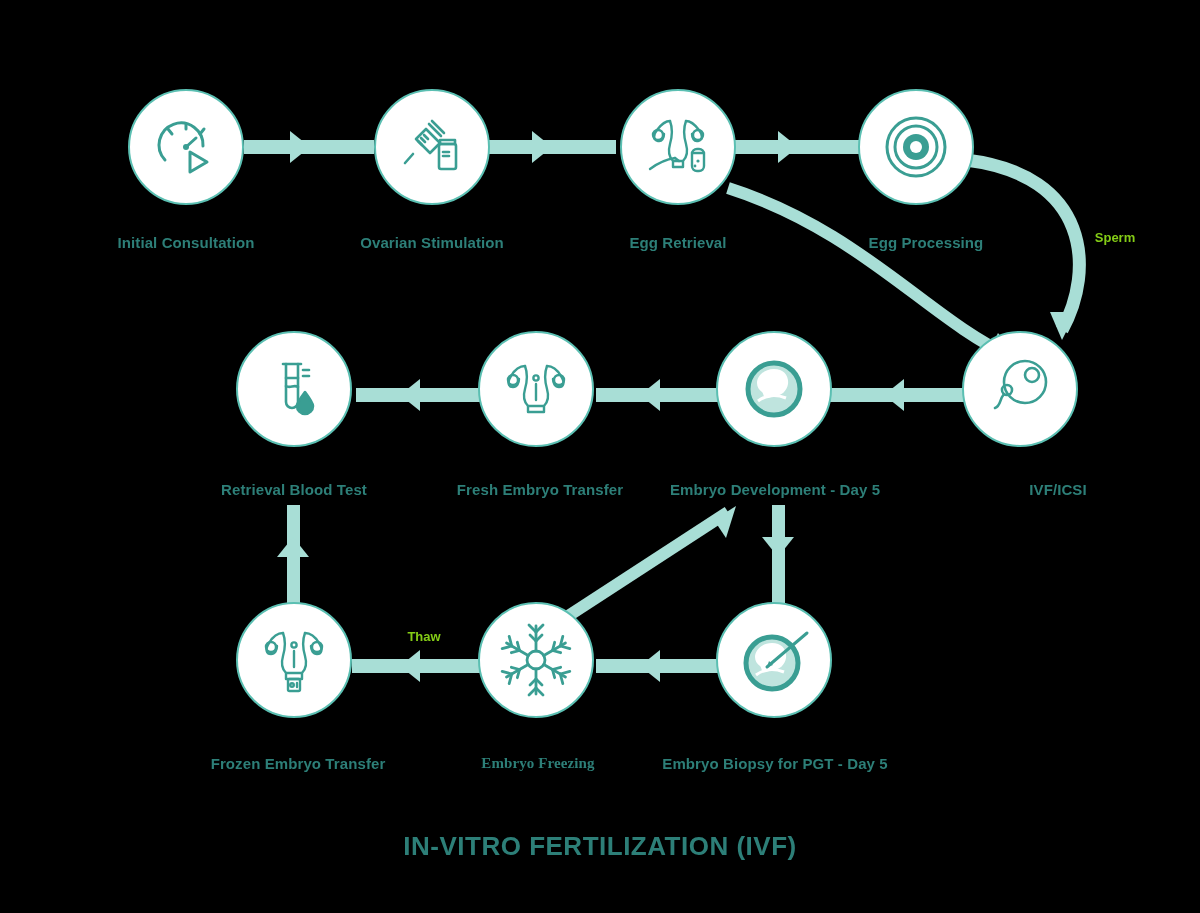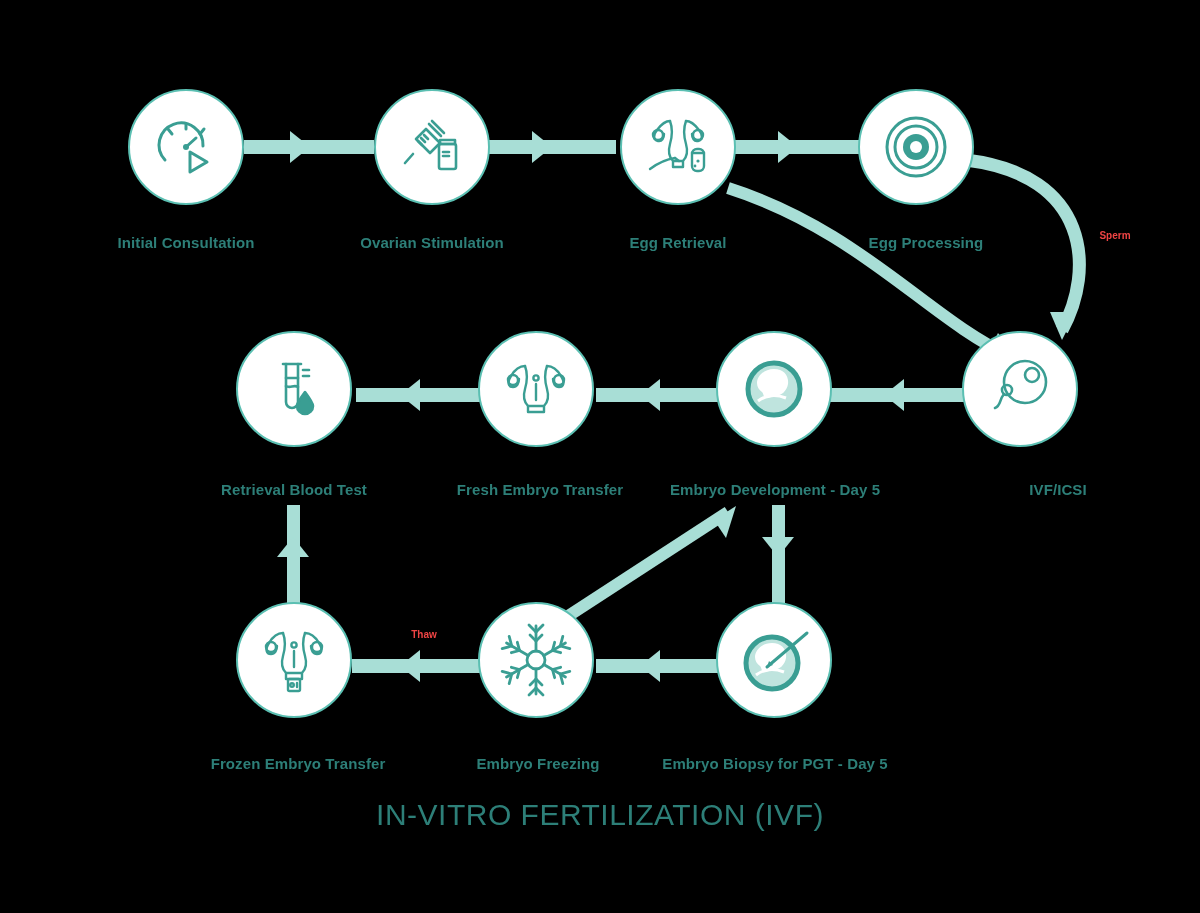--- a/index.html
+++ b/index.html
@@ -31,23 +31,23 @@
     font-weight:bold;
     color:#2d7f78;
     white-space:nowrap;
     text-align:center;
     transform:translateX(-50%);
     z-index:5;
     letter-spacing:.1px;
   }
   .minilabel{
     position:absolute;
-    font-size:10px;
+    font-size:13px;
     font-weight:bold;
-    color:#ef4444;
+    color:#84cc16;
     white-space:nowrap;
     transform:translateX(-50%);
     z-index:6;
   }
 
   
   .bar{
     position:absolute;
     background:#a8ded6;
     z-index:1;
@@ -75,24 +75,24 @@
   .arrow.up{
     border-left:16px solid transparent;
     border-right:16px solid transparent;
     border-bottom:20px solid #a8ded6;
   }
   svg.curve{position:absolute;left:0;top:0;z-index:1;overflow:visible;}
 
   
   #title{
     position:absolute;
-    left:600px;top:798px;
+    left:600px;top:831px;
     transform:translateX(-50%);
-    font-size:30px;
-    font-weight:normal;
+    font-size:26px;
+    font-weight:bold;
     color:#2d7f78;
     letter-spacing:.5px;
     white-space:nowrap;
     z-index:7;
   }
 </style>
 </head>
 <body>
 
 <div id="stage">
@@ -325,21 +325,21 @@
         <g transform="rotate(300 38 38)">
           <path d="M38 29 V4"></path>
             <path d="M38 10 l-7 -7"></path>
             <path d="M38 10 l7 -7"></path>
           <path d="M38 19 l-6 -6"></path>
             <path d="M38 19 l6 -6"></path>
         </g>
       </svg>
     </span>
   </div>
-  <div class="label" style="left:538px;top:755px;">Embryo Freezing</div>
+  <div class="label" style="left:538px;top:755px;font-family:Liberation Serif, serif;">Embryo Freezing</div>
 
   <div class="node" style="left:716px;top:602px;">
     <span>
       <svg width="74" height="74" viewBox="0 0 74 74" fill="none">
         <circle cx="35" cy="40" r="26" fill="#bfe4de" stroke="#3a9e93" stroke-width="5"></circle>
         <path d="M35 20 c-10 0 -17 7 -17 14 0 4 2 7 5 9 2 2 1 5 4 6 3 1 6 -2 9 -2 6 0 12 -5 13 -12 1 -8 -4 -15 -14 -15 z" fill="#ffffff"></path>
         <path d="M19 52 c8 -6 18 -7 28 -3" stroke="#ffffff" stroke-width="3" fill="none"></path>
         <path d="M30 44 L70 10" stroke="#3a9e93" stroke-width="3" stroke-linecap="round"></path>
         <path d="M30 44 l6 -2 -4 -4 z" fill="#3a9e93"></path>
       </svg>

